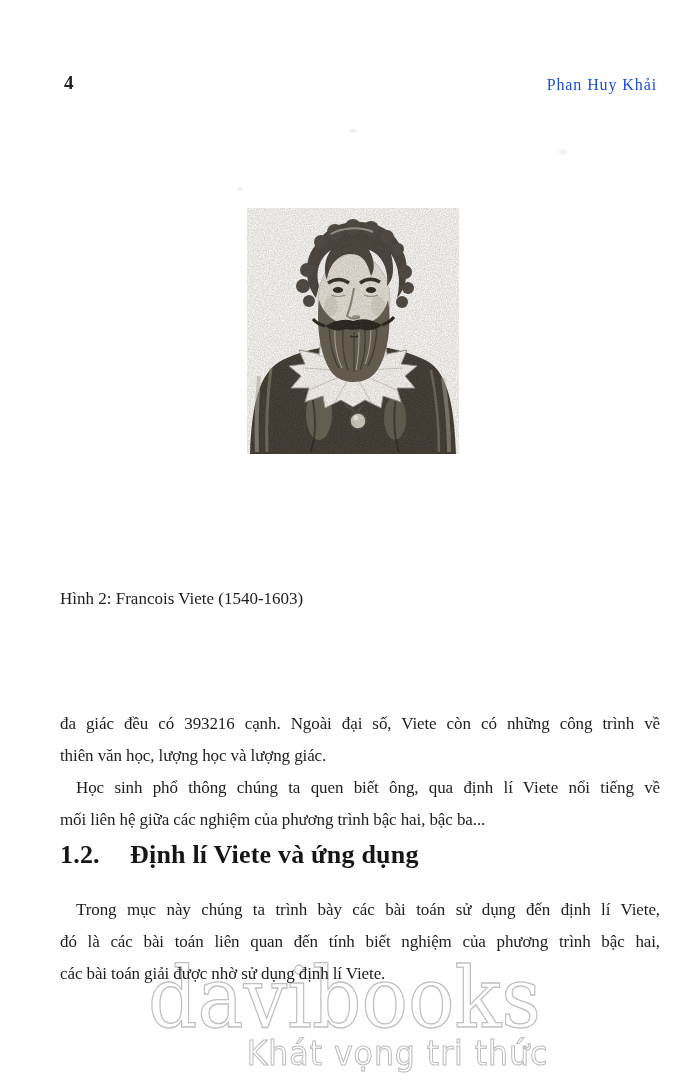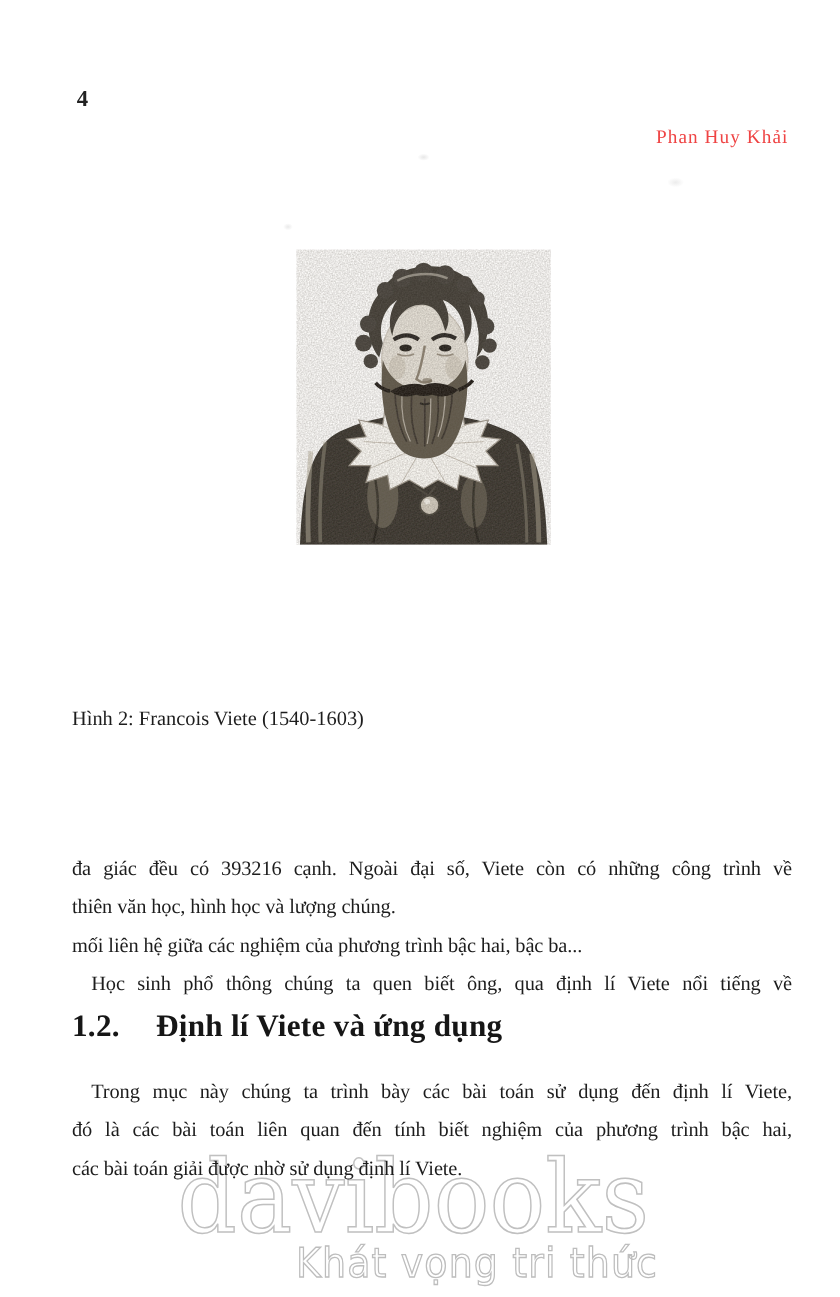--- a/index.html
+++ b/index.html
@@ -13,21 +13,21 @@
     color:#1d1d1d;
   }
   
   .pagenum{
     position:absolute;left:64px;top:72px;
     font-size:19px;font-weight:600;color:#222;
     letter-spacing:.3px;
   }
   .runhead{
     position:absolute;right:43px;top:76px;
-    font-size:16px;color:#ef4444;letter-spacing:.9px;margin-top:30px;
+    font-size:16px;color:#1d4ed8;letter-spacing:.9px;
   }
   
   .portrait{
     position:absolute;left:247px;top:208px;width:212px;height:246px;
   }
   .caption{
     position:absolute;left:60px;top:589px;width:600px;
     font-size:17px;color:#1d1d1d;
   }
   
@@ -184,23 +184,23 @@
         <circle cx="109" cy="210" r="2.4" fill="#f2eee6"></circle>
       </g>
       <rect width="212" height="246" filter="url(#grainF)" opacity="0.55"></rect>
     </svg>
   </div>
 
   <div class="caption">Hình 2: Francois Viete (1540-1603)</div>
 
   <div class="textcol bodyblock" style="position:absolute;margin-top:40px;">
     <div class="line">đa giác đều có 393216 cạnh. Ngoài đại số, Viete còn có những công trình về</div>
-    <div class="line endline">thiên văn học, hình học và lượng chúng.</div>
+    <div class="line endline">thiên văn học, lượng học và lượng giác.</div>
+    <div class="line indent">Học sinh phổ thông chúng ta quen biết ông, qua định lí Viete nổi tiếng về</div>
     <div class="line endline">mối liên hệ giữa các nghiệm của phương trình bậc hai, bậc ba...</div>
-    <div class="line indent">Học sinh phổ thông chúng ta quen biết ông, qua định lí Viete nổi tiếng về</div>
   </div>
 
   <div class="heading">
     <span class="hnum">1.2.</span>
     <span class="htitle">Định lí Viete và ứng dụng</span>
   </div>
 
   <div class="textcol para3" style="position:absolute;">
     <div class="line indent">Trong mục này chúng ta trình bày các bài toán sử dụng đến định lí Viete,</div>
     <div class="line">đó là các bài toán liên quan đến tính biết nghiệm của phương trình bậc hai,</div>

